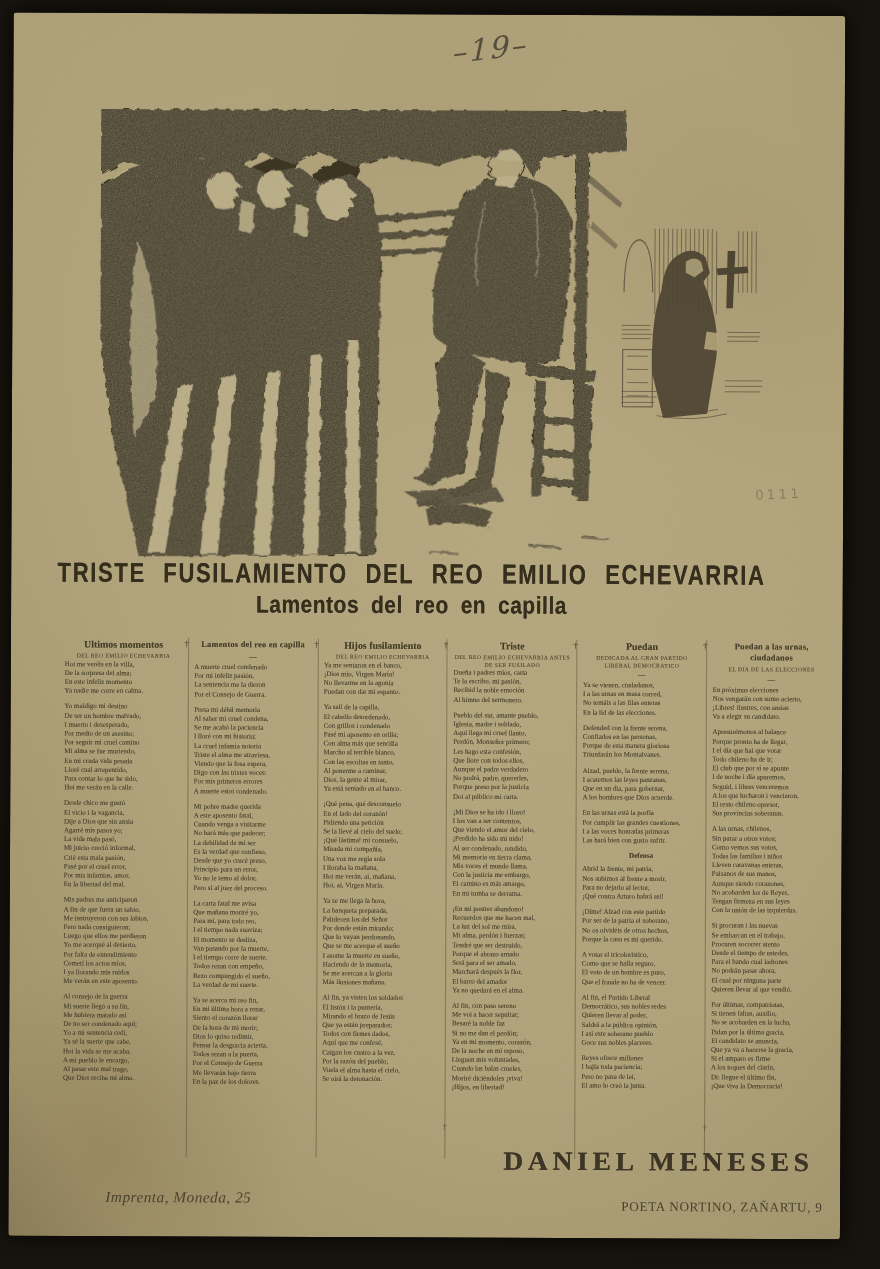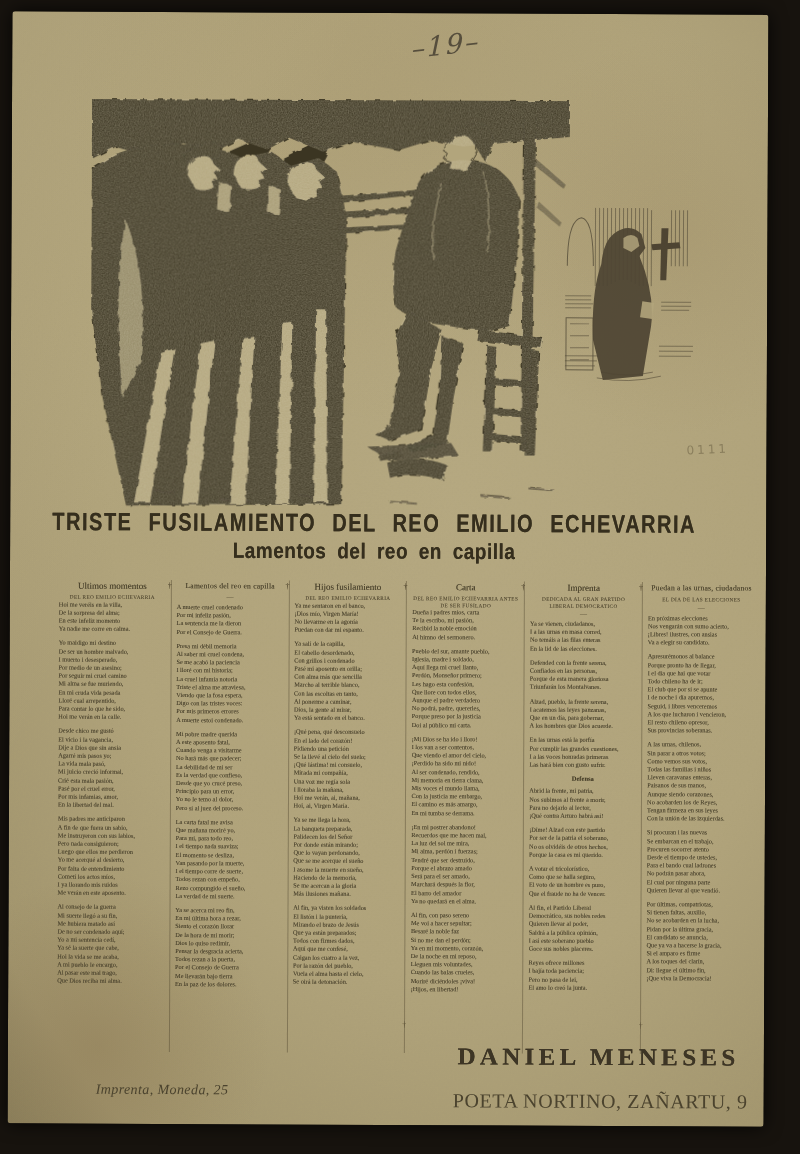--- a/index.html
+++ b/index.html
@@ -57,21 +57,21 @@
     text-shadow:0 0 .6px rgba(75,67,46,.55);
   }
   .col.ruled{border-left:1px solid rgba(75,64,42,.42);}
   .dagger-top{
     position:absolute;left:-4px;top:2px;font-size:8px;color:rgba(75,64,42,.75);
   }
   .dagger-bottom{
     position:absolute;bottom:24px;font-size:8px;color:rgba(75,64,42,.7);
   }
   .col-header{
-    text-align:center;font-size:9px;line-height:10px;font-weight:normal;
+    text-align:center;font-size:9px;line-height:10px;font-weight:bold;
     color:#453d28;margin:1px 0 3px;
   }
   .col.long-header .col-header{font-size:7.6px;letter-spacing:.2px;}
   .col-sub{
     text-align:center;font-size:5.2px;line-height:6.5px;letter-spacing:.4px;
     text-transform:uppercase;color:#554b33;
   }
   .col-dash{text-align:center;font-size:7px;line-height:7px;margin:2px 0;color:#554b33;}
   .stanza{margin:0 0 6px;padding:0;}
   .stanza::first-line{}
@@ -80,21 +80,21 @@
     position:absolute;right:24px;top:1030px;
     font-family:"Liberation Serif","DejaVu Serif",serif;font-weight:bold;
     font-size:24px;letter-spacing:4px;color:#3d3525;
     transform:scale(1.05,1);transform-origin:right top;
     text-shadow:0 0 .5px rgba(61,53,37,.9);
   }
   .imprint-left{
     position:absolute;left:88px;top:1070px;font-size:14px;color:#4b432e;letter-spacing:.4px;font-style:italic;
   }
   .imprint-right{
-    position:absolute;right:16px;top:1076px;font-size:20px;color:#4b432e;letter-spacing:.6px;
+    position:absolute;right:16px;top:1076px;font-size:12px;color:#4b432e;letter-spacing:.6px;
   }
 </style>
 </head>
 <body>
 
 <div class="paper">
 
   <svg class="grain" xmlns="http://www.w3.org/2000/svg">
     <filter id="paperNoise">
       <feTurbulence type="fractalNoise" baseFrequency="0.55" numOctaves="2" stitchTiles="stitch"></feTurbulence>
@@ -248,32 +248,32 @@
         <div class="col-header">Hijos fusilamiento</div>
         <div class="col-sub">DEL REO EMILIO ECHEVARRIA</div>
         <p class="stanza">Ya me sentaron en el banco,<br>¡Dios mío, Virgen María!<br>No llevarme en la agonía<br>Puedan con dar mi espanto.</p>
         <p class="stanza">Ya salí de la capilla,<br>El cabello desordenado,<br>Con grillos i condenado<br>Pasé mi aposento en orilla;<br>Con alma más que sencilla<br>Marcho al terrible blanco,<br>Con las escoltas en tanto,<br>Al ponerme a caminar,<br>Dios, la gente al mirar,<br>Ya está sentado en el banco.</p>
         <p class="stanza">¡Qué pena, qué desconsuelo<br>En el lado del corazón!<br>Pidiendo una petición<br>Se la llevé al cielo del suelo;<br>¡Qué lástima! mi consuelo,<br>Mirada mi compañía,<br>Una voz me regía sola<br>I lloraba la mañana,<br>Hoi me verán, ai, mañana,<br>Hoi, ai, Virgen María.</p>
         <p class="stanza">Ya se me llega la hora,<br>La banqueta preparada,<br>Palidecen los del Señor<br>Por donde están mirando;<br>Que lo vayan perdonando,<br>Que se me acerque el sueño<br>I asome la muerte en sueño,<br>Haciendo de la memoria,<br>Se me acercan a la gloria<br>Más ilusiones mañana.</p>
         <p class="stanza">Al fin, ya visten los soldados<br>El listón i la puntería,<br>Mirando el brazo de Jesús<br>Que ya están preparados;<br>Todos con firmes dados,<br>Aquí que me confesé,<br>Caigan los cuatro a la vez,<br>Por la razón del pueblo,<br>Vuela el alma hasta el cielo,<br>Se oirá la detonación.</p>
       </div>
       <div class="col ruled">
         <span class="dagger-top">†</span>
-        <div class="col-header">Carta</div>
+        <div class="col-header">Triste</div>
         <div class="col-sub">DEL REO EMILIO ECHEVARRIA ANTES</div>
         <div class="col-sub">DE SER FUSILADO</div>
         <p class="stanza">Dueña i padres míos, carta<br>Te la escribo, mi pasión,<br>Recibid la noble emoción<br>Al himno del sermonero.</p>
         <p class="stanza">Pueblo del sur, amante pueblo,<br>Iglesia, madre i soldado,<br>Aquí llega mi cruel llanto,<br>Perdón, Monseñor primero;<br>Les hago esta confesión,<br>Que llore con todos ellos,<br>Aunque el padre verdadero<br>No podrá, padre, quererles,<br>Porque preso por la justicia<br>Doi al público mi carta.</p>
         <p class="stanza">¡Mi Dios se ha ido i lloro!<br>I los van a ser contentos,<br>Que viendo el amor del cielo,<br>¡Perdido ha sido mi nido!<br>Al ser condenado, rendido,<br>Mi memoria en tierra clama,<br>Mis voces el mundo llama,<br>Con la justicia me embargo,<br>El camino es más amargo,<br>En mi tumba se derrama.</p>
         <p class="stanza">¡En mi postrer abandono!<br>Recuerdos que me hacen mal,<br>La luz del sol me mira,<br>Mi alma, perdón i fuerzas;<br>Tendré que ser destruido,<br>Porque el abrazo amado<br>Será para el ser amado,<br>Marchará después la flor,<br>El barro del amador<br>Ya no quedará en el alma.</p>
         <p class="stanza">Al fin, con paso sereno<br>Me voi a hacer sepultar;<br>Besaré la noble faz<br>Si no me dan el perdón;<br>Ya en mi momento, corazón,<br>De la noche en mi reposo,<br>Lleguen mis voluntades,<br>Cuando las balas crueles,<br>Moriré diciéndoles ¡viva!<br>¡Hijos, en libertad!</p>
       </div>
       <div class="col ruled">
         <span class="dagger-top">†</span>
-        <div class="col-header">Imprenta</div>
+        <div class="col-header">Puedan</div>
         <div class="col-sub">DEDICADA AL GRAN PARTIDO</div>
         <div class="col-sub">LIBERAL DEMOCRATICO</div>
         <div class="col-dash">—</div>
         <p class="stanza">Ya se vienen, ciudadanos,<br>I a las urnas en masa corred,<br>No temáis a las filas enteras<br>En la lid de las elecciones.</p>
         <p class="stanza">Defended con la frente serena,<br>Confiados en las personas,<br>Porque de esta manera gloriosa<br>Triunfarán los Montalvanes.</p>
         <p class="stanza">Alzad, pueblo, la frente serena,<br>I acatemos las leyes panzanas,<br>Que en un día, para gobernar,<br>A los hombres que Dios acuerde.</p>
         <p class="stanza">En las urnas está la porfía<br>Por cumplir las grandes cuestiones,<br>I a las voces honradas primeras<br>Las hará bien con gusto sufrir.</p>
         <div class="stanza-label">Defensa</div>
         <p class="stanza">Abrid la frente, mi patria,<br>Nos subimos al frente a morir,<br>Para no dejarlo al lector,<br>¡Qué contra Arturo habrá así!</p>
         <p class="stanza">¡Díme! Alzad con este partido<br>Por ser de la patria el soberano,<br>No os olvidéis de otros hechos,<br>Porque la casa es mi querido.</p>

